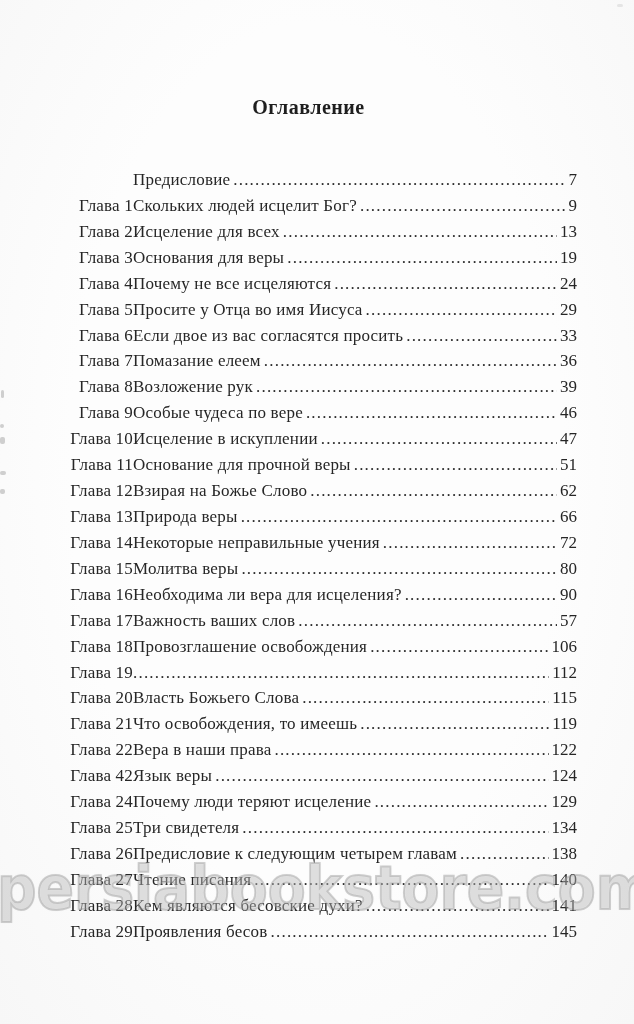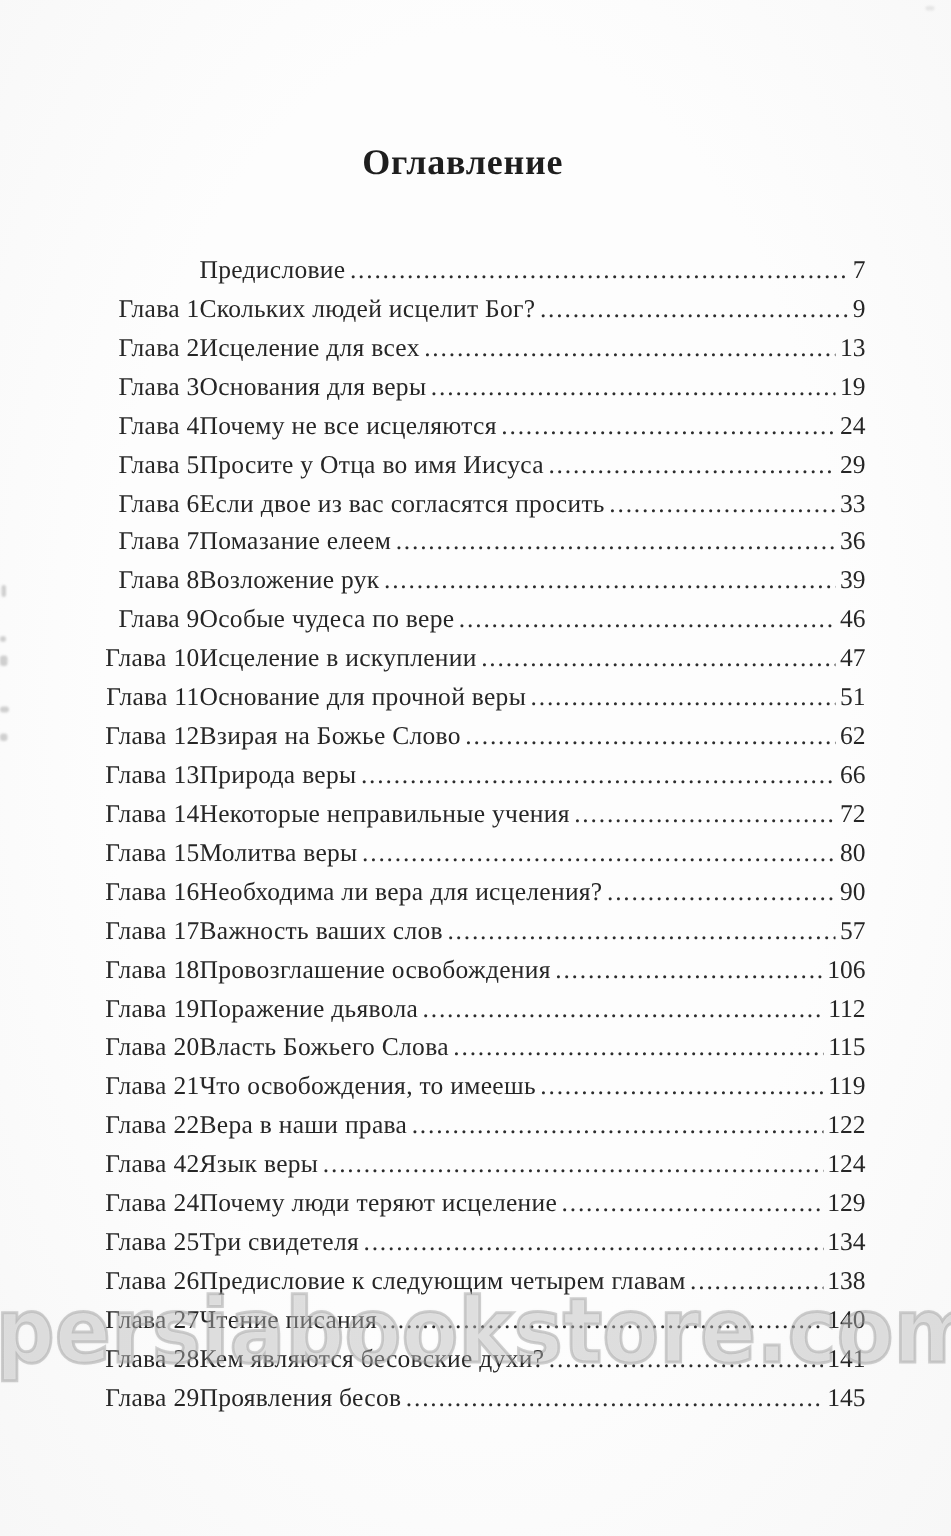--- a/index.html
+++ b/index.html
@@ -9,21 +9,21 @@
     background:radial-gradient(ellipse at 50% 45%, #fdfdfd 55%, #f7f7f7 100%);
     overflow:hidden;
     font-family:"Liberation Serif", serif;
     color:#262626;
   }
   .doc-title{
     position:absolute;
     top:96px;left:40px;width:537px;
     margin:0;
     text-align:center;
-    font-size:24px;
+    font-size:20px;
     font-weight:bold;
     letter-spacing:0.5px;
     color:#1e1e1e;
   }
   .toc{
     position:absolute;
     top:167px;left:40px;width:537px;
   }
   .toc-row{
     display:flex;
@@ -220,21 +220,20 @@
 
   <div class="toc-row">
     <span class="chap">Глава 18</span>
     <span class="title">Провозглашение освобождения</span>
     <span class="dots">........................................................................................................................</span>
     <span class="page-num">106</span>
   </div>
 
   <div class="toc-row">
     <span class="chap">Глава 19</span>
-    <span class="title">Поражение дьявола</span>
     <span class="dots">........................................................................................................................</span>
     <span class="page-num">112</span>
   </div>
 
   <div class="toc-row">
     <span class="chap">Глава 20</span>
     <span class="title">Власть Божьего Слова</span>
     <span class="dots">........................................................................................................................</span>
     <span class="page-num">115</span>
   </div>

